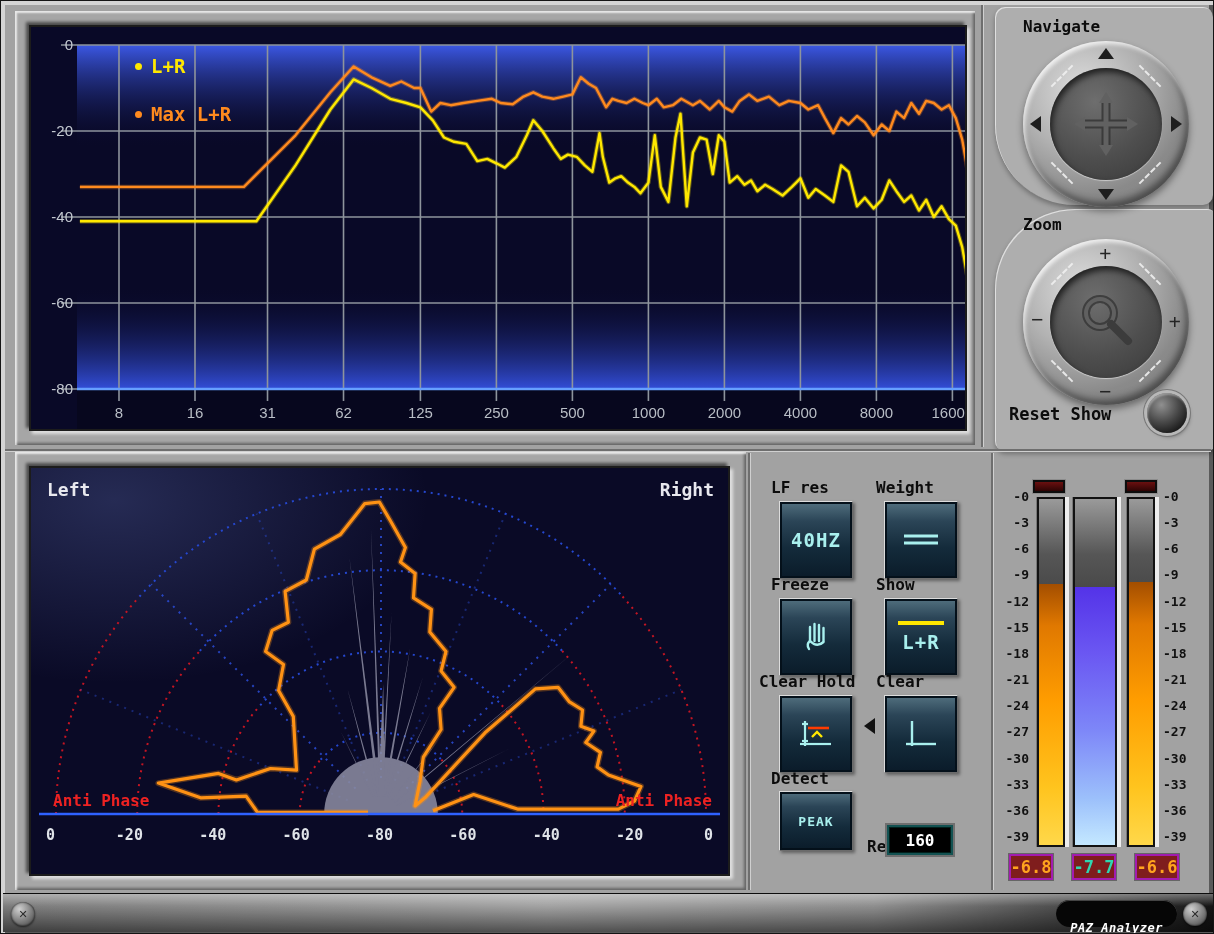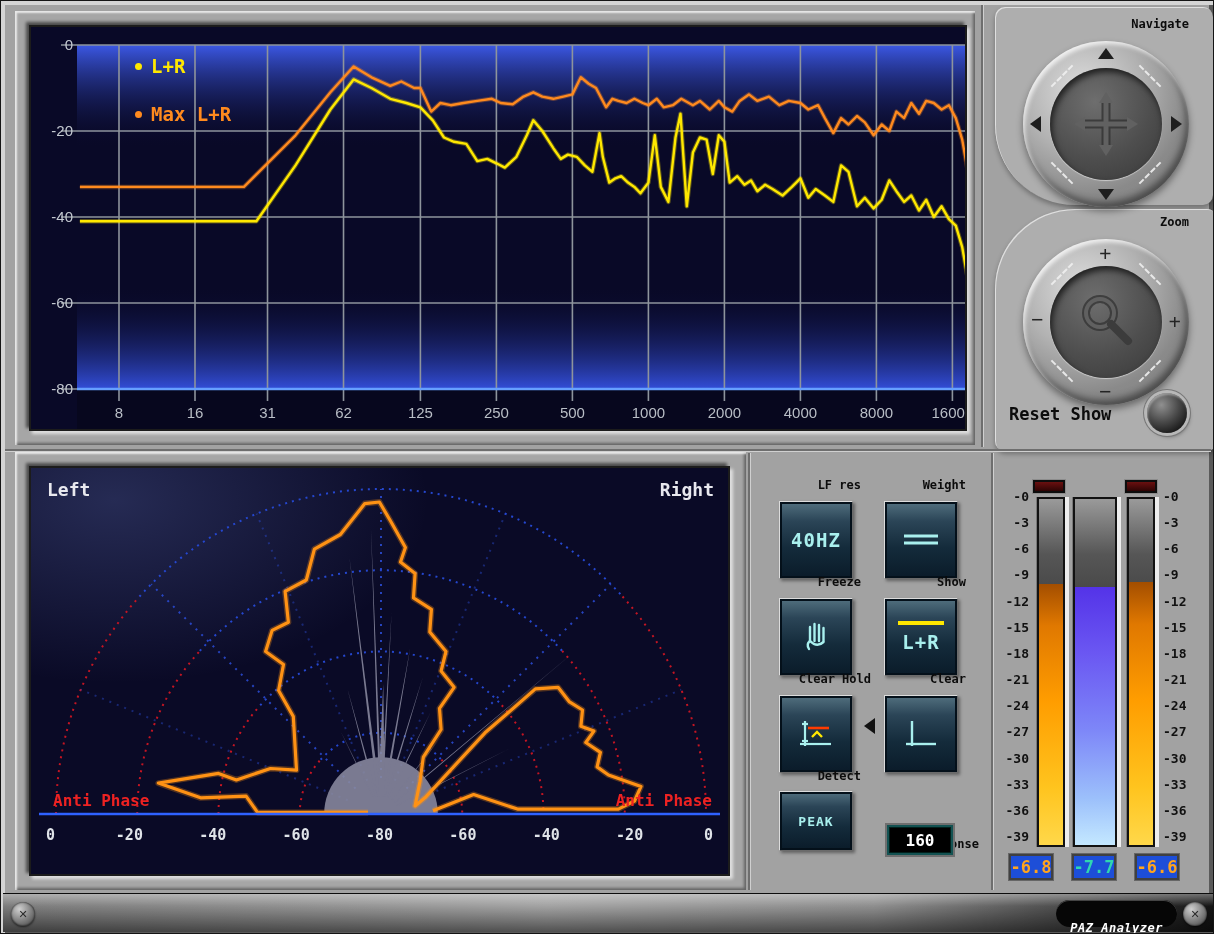--- a/index.html
+++ b/index.html
@@ -11,21 +11,21 @@
   .panel{position:absolute;background:#a6a6a6;
     box-shadow:inset 2px 2px 2px rgba(255,255,255,.75), inset -2px -2px 3px rgba(0,0,0,.4);}
   .crt{position:absolute;background:#090927;border:2px solid #1c1c1c;
     box-shadow:-3px -3px 3px rgba(0,0,0,.55), 3px 3px 3px rgba(255,255,255,.65), inset 0 0 14px rgba(0,0,0,.7);}
   .groove-v{position:absolute;width:2px;background:#6e6e6e;box-shadow:1px 0 0 #d0d0d0;}
   .groove-h{position:absolute;height:2px;background:#6e6e6e;box-shadow:0 1px 0 #d0d0d0;}
   .card{position:absolute;background:#aeaeae;
     box-shadow:0 3px 5px rgba(0,0,0,.3), inset 1px 1px 0 rgba(255,255,255,.6);}
   #nav-card{left:994px;top:6px;width:218px;height:198px;border-radius:10px 10px 10px 80px;}
   #zoom-card{left:994px;top:208px;width:222px;height:242px;border-radius:80px 10px 10px 10px;}
-  .ctrl-label{position:absolute;text-align:right;font-size:12px;color:#0c0c0c;}
+  .ctrl-label{position:absolute;text-align:left;font-size:16px;color:#0c0c0c;}
   .pad{position:absolute;width:166px;height:166px;border-radius:50%;
     background:radial-gradient(circle at 36% 30%, #dedede 0%, #b2b2b2 38%, #8a8a8a 66%, #7c7c7c 100%);
     box-shadow:0 4px 7px rgba(0,0,0,.4), inset 2px 3px 4px rgba(255,255,255,.8), inset -3px -5px 7px rgba(0,0,0,.45);}
   .pad-inner{position:absolute;left:27px;top:27px;width:112px;height:112px;border-radius:50%;
     background:radial-gradient(circle at 40% 30%, #6e6e6e 0%, #4e4e4e 55%, #383838 100%);
     box-shadow:inset 2px 4px 6px rgba(0,0,0,.65), 0 1px 1px rgba(255,255,255,.5);
     display:flex;align-items:center;justify-content:center;}
   .tri{position:absolute;width:0;height:0;}
   .dash45{position:absolute;width:30px;height:0;border-top:2px dashed #f0f0f0;opacity:.9;}
   .padglyph{position:absolute;font-size:22px;font-weight:bold;color:#242424;line-height:1;}
@@ -40,21 +40,21 @@
     display:flex;align-items:center;justify-content:center;}
   .tube{position:absolute;width:28px;height:350px;border:2px solid #121212;
     background:linear-gradient(180deg,#9a9a9a 0%, #565656 16%, #303030 45%, #222 100%);
     box-shadow:4px 0 0 #ededed, -1px 0 0 #787878;}
   .tube .fill{position:absolute;left:0;bottom:0;width:100%;}
   .fill-orange{background:linear-gradient(180deg,#a34e00 0%, #e07800 16%, #ff9d00 45%, #ffc41e 78%, #ffd84a 100%);}
   .fill-blue{background:linear-gradient(180deg,#5433e8 0%, #6a56f2 25%, #7d86f8 55%, #9cc0fb 82%, #c4e8ff 100%);}
   .clip{position:absolute;width:32px;height:13px;border:2px solid #0d0d0d;
     background:linear-gradient(180deg,#6a1010 0%, #2e0404 100%);box-shadow:0 0 0 1px #8c8c8c;}
   .mscale span{position:absolute;font-size:13px;color:#111;}
-  .readout{position:absolute;width:44px;height:26px;background:#1d4ed8;border:2px solid #404040;
+  .readout{position:absolute;width:44px;height:26px;background:#7f1d1d;border:2px solid #a21caf;
     box-shadow:0 0 0 1px #666;display:flex;align-items:center;justify-content:center;
     font-size:17px;}
   .ro-orange{color:#ffa41e;} .ro-teal{color:#2fd6b0;}
   #footer{position:absolute;left:2px;top:892px;width:1210px;height:39px;
     background:linear-gradient(180deg, rgba(255,255,255,.38) 0%, rgba(255,255,255,0) 32%, rgba(0,0,0,.5) 100%),
                linear-gradient(90deg,#7c7c7c 0%, #a2a2a2 45%, #8e8e8e 72%, #3a3a3a 92%, #141414 100%);
     border-top:1px solid #0c0c0c;}
   .screw{position:absolute;top:8px;width:24px;height:24px;border-radius:50%;
     background:radial-gradient(circle at 35% 30%, #cfcfcf 0%, #8a8a8a 45%, #3c3c3c 100%);
     box-shadow:0 1px 2px rgba(0,0,0,.6), inset 0 0 2px #000;

